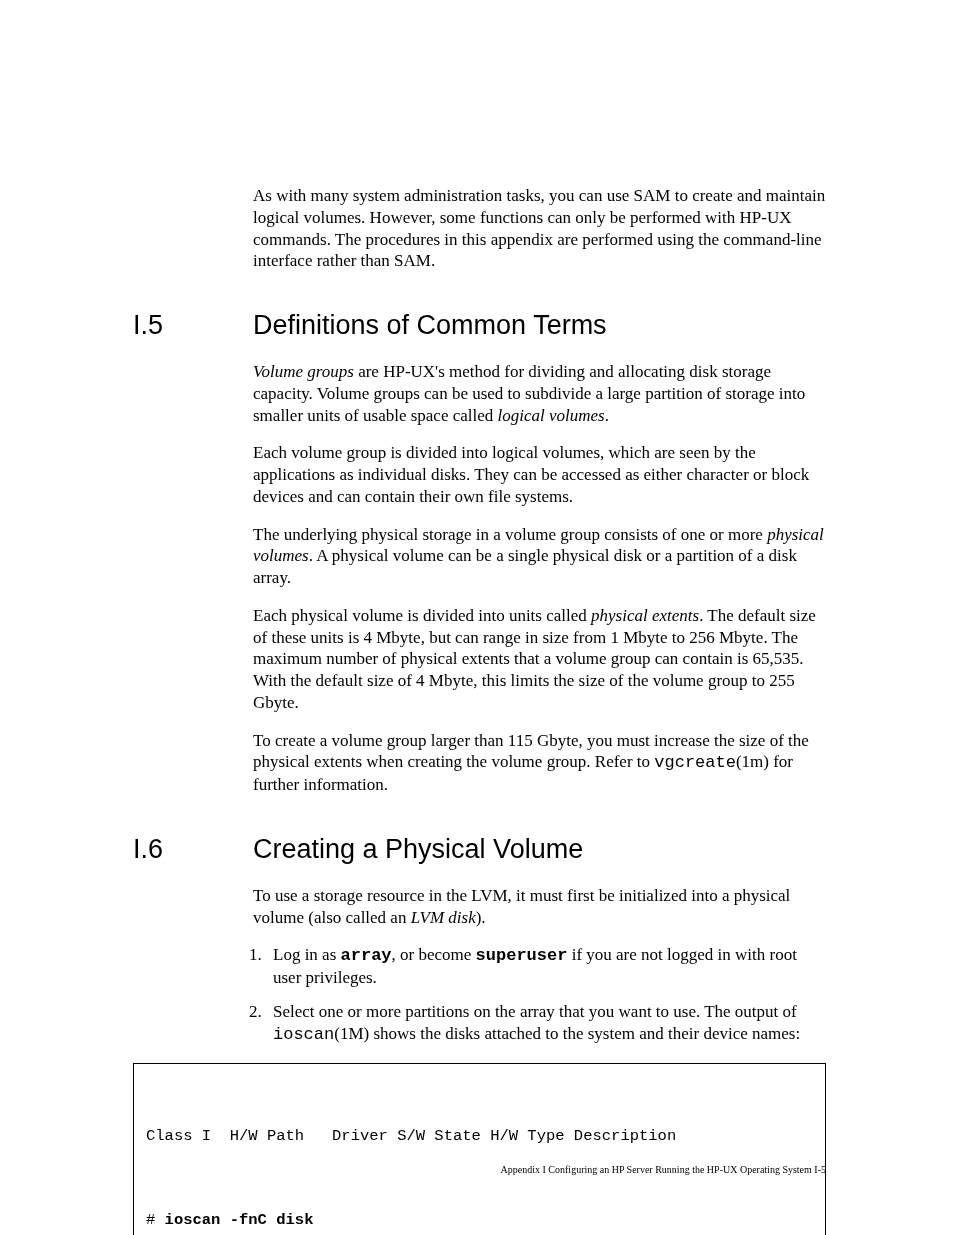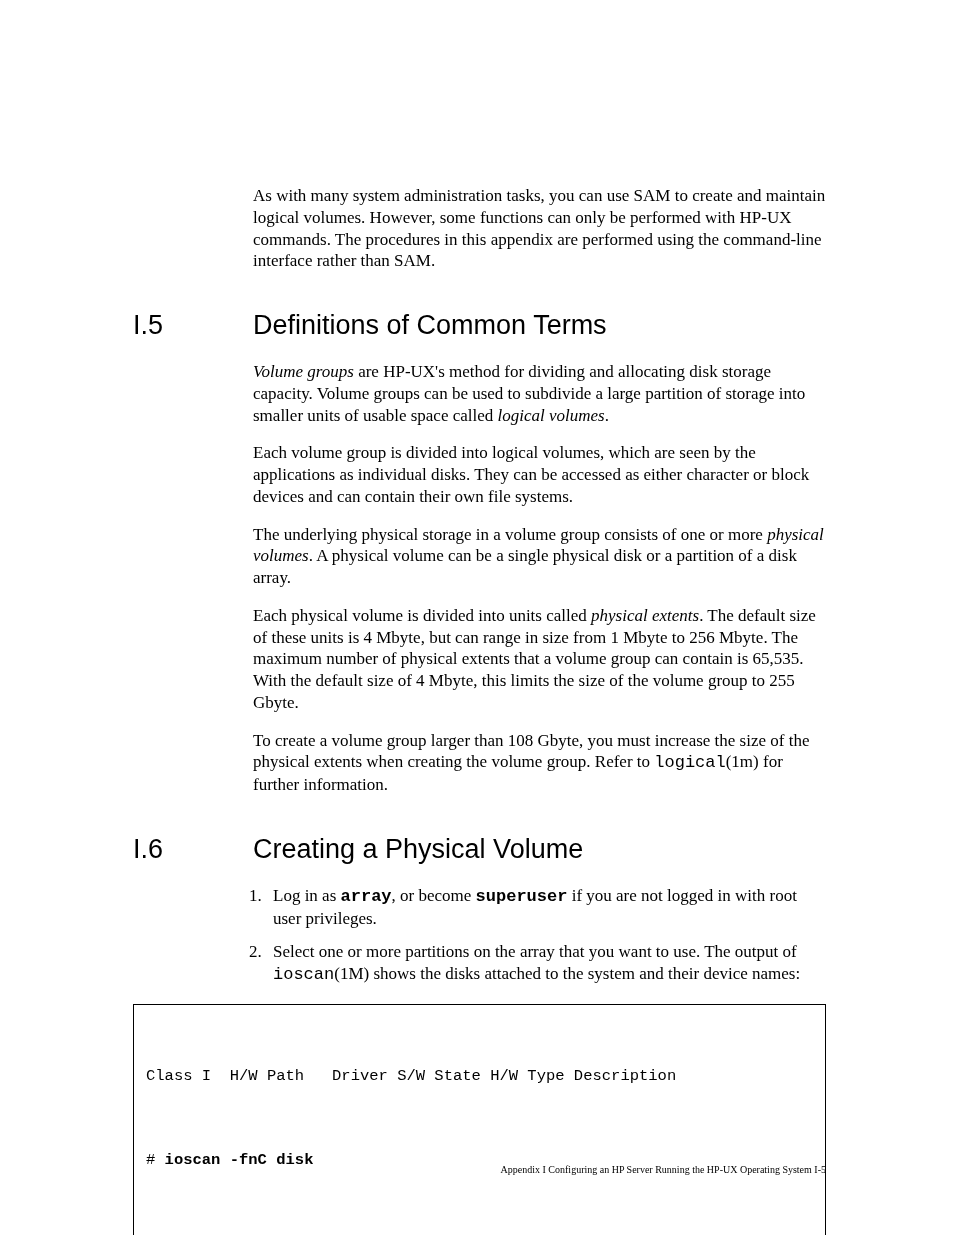--- a/index.html
+++ b/index.html
@@ -94,29 +94,34 @@
       <span class="italic">Volume groups</span><span> are HP-UX's method for dividing and allocating disk storage capacity. Volume groups can be used to subdivide a large partition of storage into smaller units of usable space called </span><span class="italic">logical volumes</span><span>.</span>
     </div>
     <div class="para">Each volume group is divided into logical volumes, which are seen by the applications as individual disks. They can be accessed as either character or block devices and can contain their own file systems.</div>
     <div class="para">
       <span>The underlying physical storage in a volume group consists of one or more </span><span class="italic">physical volumes</span><span>. A physical volume can be a single physical disk or a partition of a disk array.</span>
     </div>
     <div class="para">
       <span>Each physical volume is divided into units called </span><span class="italic">physical extents</span><span>. The default size of these units is 4 Mbyte, but can range in size from 1 Mbyte to 256 Mbyte. The maximum number of physical extents that a volume group can contain is 65,535. With the default size of 4 Mbyte, this limits the size of the volume group to 255 Gbyte.</span>
     </div>
     <div class="para">
-      <span>To create a volume group larger than 108 Gbyte, you must increase the size of the physical extents when creating the volume group. Refer to </span><span class="mono">logical</span><span>(1m) for further information.</span>
+      <span>To create a volume group larger than 115 Gbyte, you must increase the size of the physical extents when creating the volume group. Refer to </span><span class="mono">vgcreate</span><span>(1m) for further information.</span>
     </div>
   </div>
 
   <h2 class="section">
     <span class="num">I.6</span>
     <span>Creating a Physical Volume</span>
   </h2>
 
+  <div class="body-text">
+    <div class="para">
+      <span>To use a storage resource in the LVM, it must first be initialized into a physical volume (also called an </span><span class="italic">LVM disk</span><span>).</span>
+    </div>
+  </div>
 
   <ol class="steps">
     <li>
       <span class="marker">1.</span>
       <span>Log in as </span><span class="mono bold">array</span><span>, or become </span><span class="mono bold">superuser</span><span> if you are not logged in with root user privileges.</span>
     </li>
     <li>
       <span class="marker">2.</span>
       <span>Select one or more partitions on the array that you want to use. The output of </span><span class="mono">ioscan</span><span>(1M) shows the disks attached to the system and their device names:</span>
     </li>

